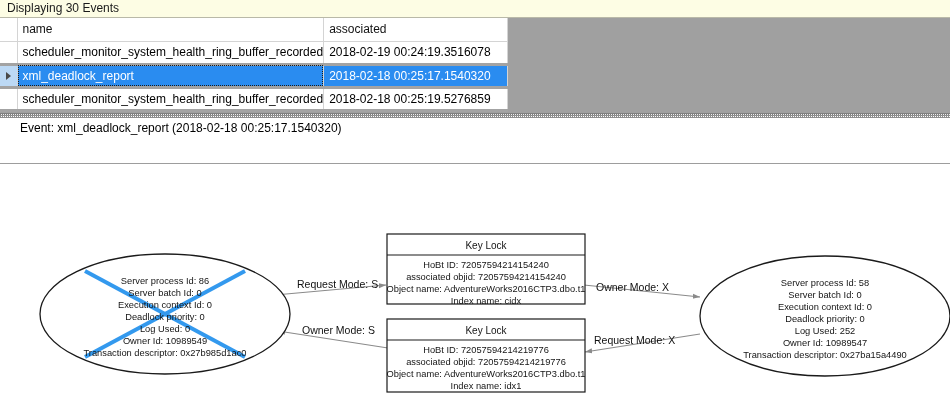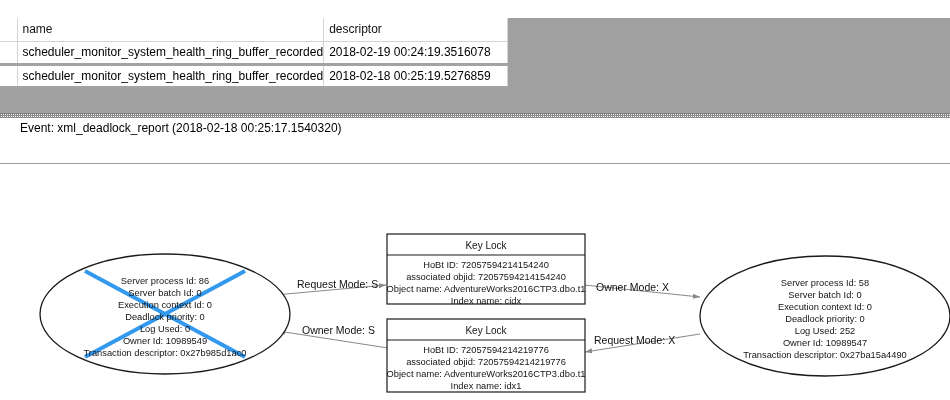--- a/index.html
+++ b/index.html
@@ -180,35 +180,43 @@
     font-family: "Liberation Sans", sans-serif;
     font-size: 10px;
     fill: #141414;
   }
 </style>
 </head>
 <body>
 
 <div id="app">
 
+  <div class="events-header">Displaying 30 Events</div>
 
   <div class="grid-wrap">
     <table class="events-grid">
       <thead>
         <tr>
           <td class="col-sel"></td>
           <td class="col-name">name</td>
-          <td class="col-ts">descriptor</td>
+          <td class="col-ts">associated</td>
         </tr>
       </thead>
       <tbody>
         <tr>
           <td class="col-sel"></td>
           <td class="col-name">scheduler_monitor_system_health_ring_buffer_recorded</td>
           <td class="col-ts">2018-02-19 00:24:19.3516078</td>
+        </tr>
+        <tr class="row-selected">
+          <td class="col-sel">
+            <span class="row-arrow"></span>
+          </td>
+          <td class="col-name cell-focused">xml_deadlock_report</td>
+          <td class="col-ts">2018-02-18 00:25:17.1540320</td>
         </tr>
         <tr>
           <td class="col-sel"></td>
           <td class="col-name">scheduler_monitor_system_health_ring_buffer_recorded</td>
           <td class="col-ts">2018-02-18 00:25:19.5276859</td>
         </tr>
       </tbody>
     </table>
   </div>
 

